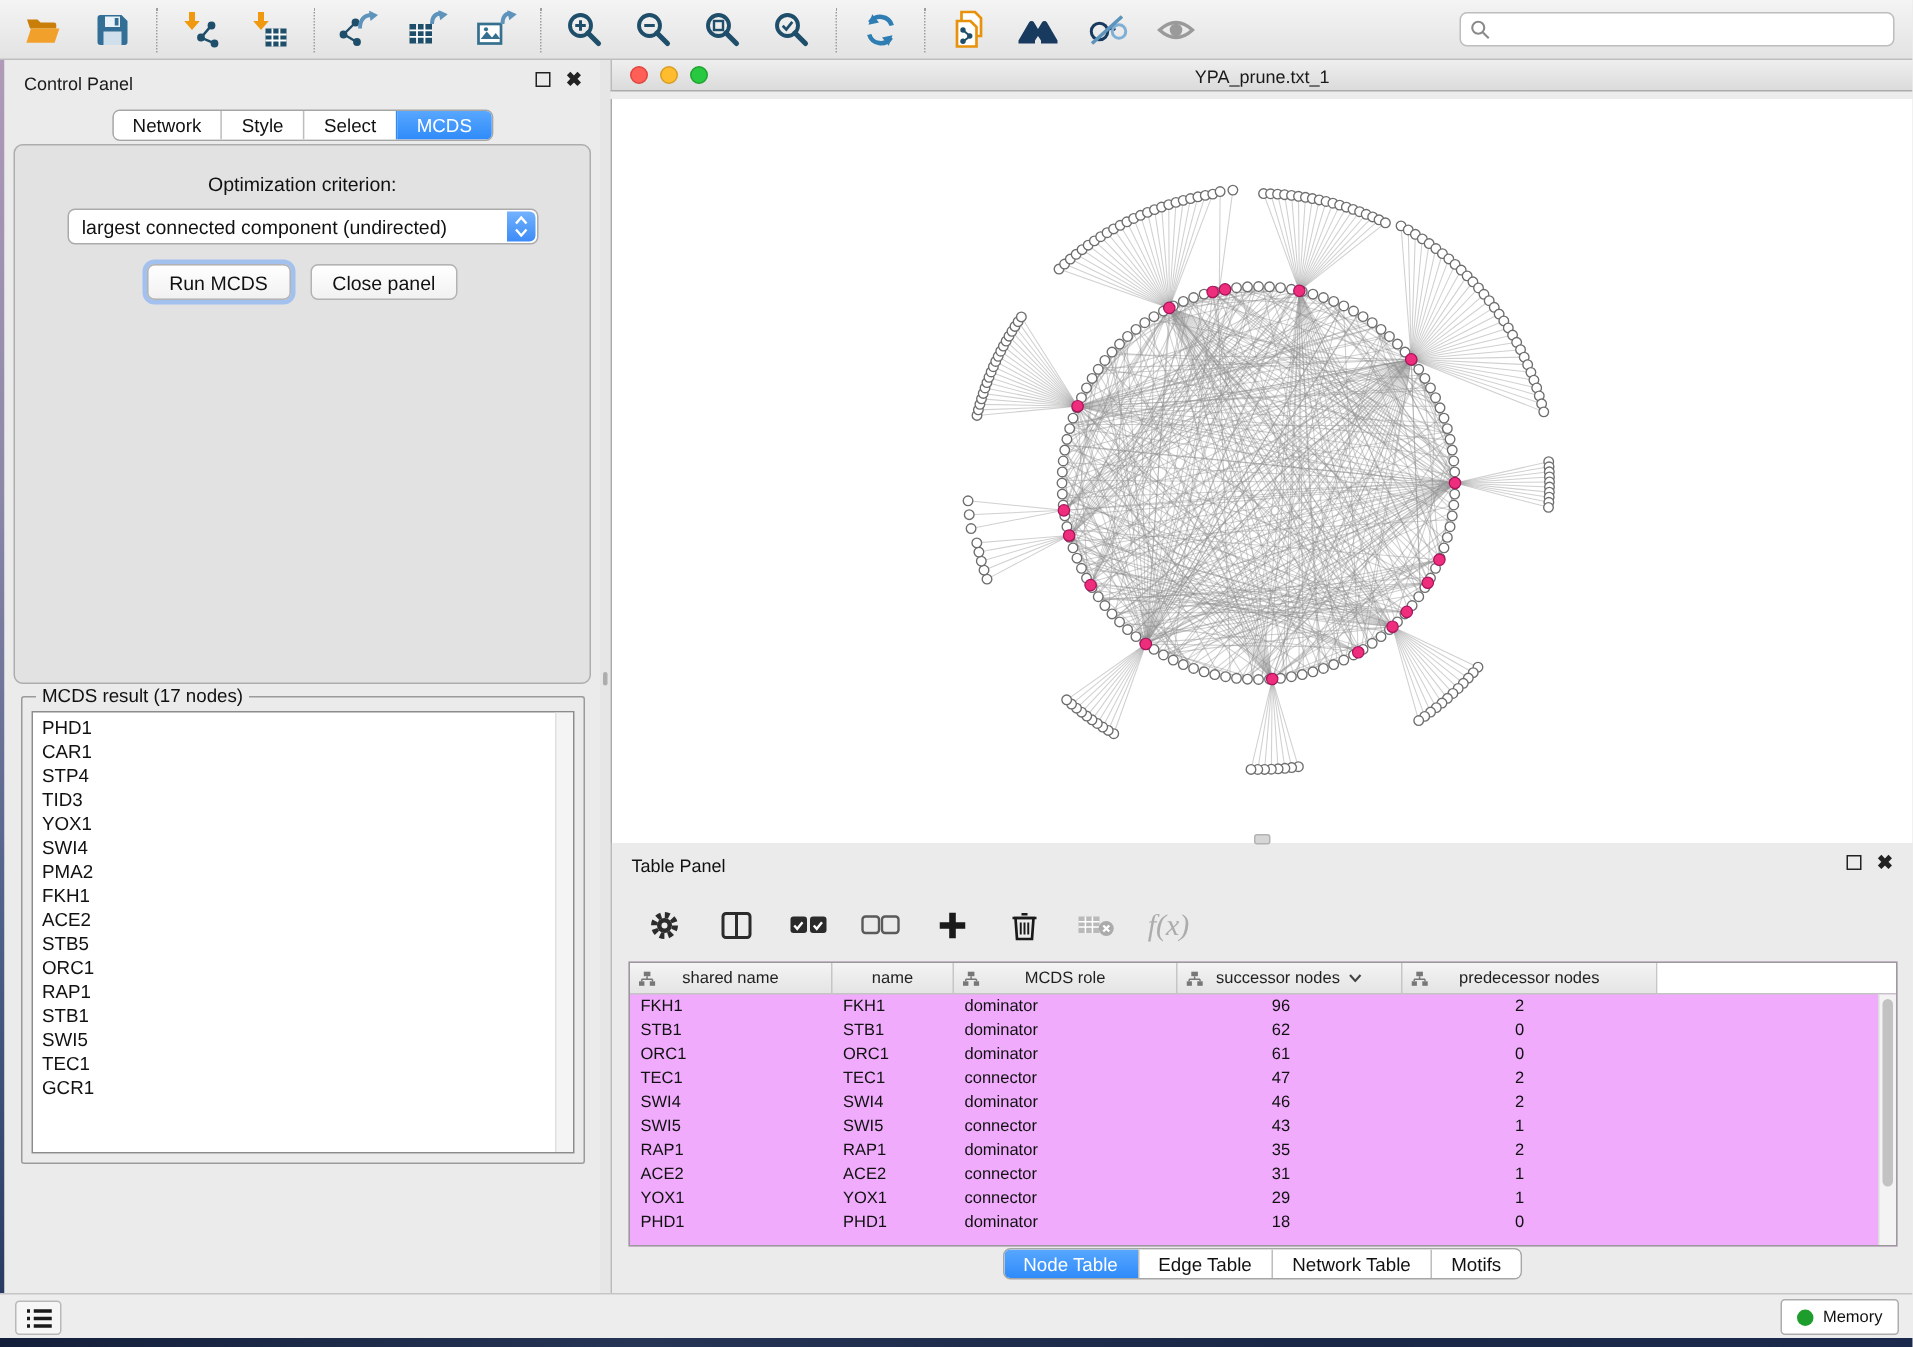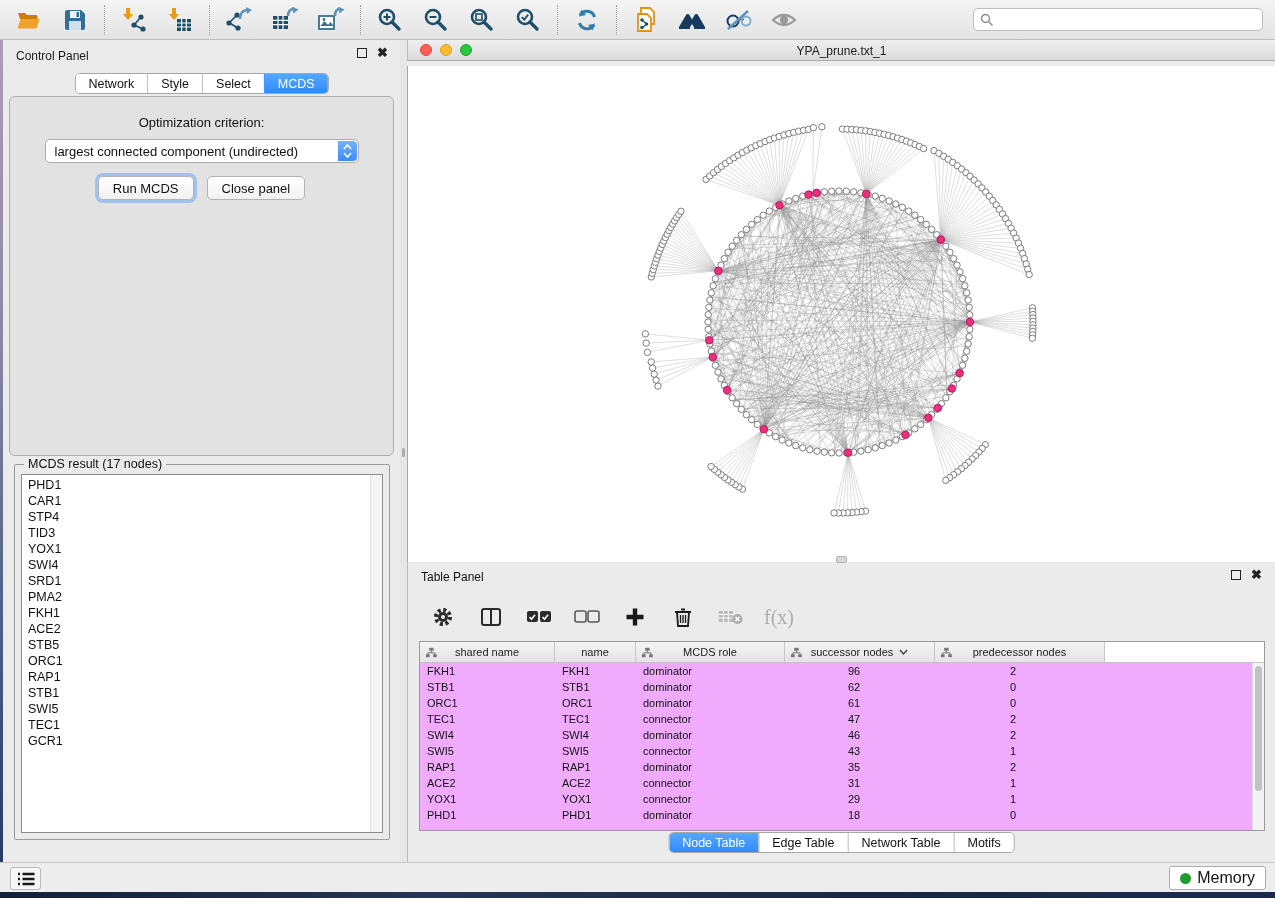--- a/index.html
+++ b/index.html
@@ -32,21 +32,21 @@
   .seg-tabs .seg.active{background:linear-gradient(#58A7FF,#2F8BFA);color:#fff;border-left-color:#2F8BFA}
   .cp-tabs{position:absolute;left:50%;transform:translateX(-50%);top:33px}
   .tabpage{position:absolute;left:6px;top:56px;width:385px;height:360px;background:#E2E2E2;border:1px solid #ADADAD;border-radius:6px;display:flex;flex-direction:column;align-items:center}
   .opt-label{margin-top:18px;font-size:13px;color:#111}
   .dropdown{margin-top:9px;width:314px;height:24px;background:#fff;border:1px solid #ABABAB;border-radius:5px;position:relative;display:flex;align-items:center}
   .dropdown .val{padding-left:9px;font-size:13px}
   .dd-stepper{position:absolute;right:1px;top:1px;bottom:1px;width:19px;border-radius:0 4px 4px 0;background:linear-gradient(#73B2FD,#3C8BF7);display:flex;flex-direction:column;align-items:center;justify-content:center;gap:2px}
   .btn-row{margin-top:13px;display:flex;gap:13px}
   .btn{height:24px;padding:0 14px;font-size:13px;background:linear-gradient(#FFFFFF,#F1F1F1);border:1px solid #B3B3B3;border-radius:5px;display:flex;align-items:center;color:#111;cursor:default}
   .btn.focus{box-shadow:0 0 0 3px rgba(110,165,250,.55)}
-  .fieldset{position:absolute;left:11px;top:424px;width:376px;height:376px;border:1px solid #9B9B9B;border-radius:2px}
+  .fieldset{position:absolute;left:11px;top:424px;width:376px;height:312px;border:1px solid #9B9B9B;border-radius:2px}
   .fieldset .legend{position:absolute;left:9px;top:-8px;background:#EBEBEB;padding:0 4px;font-size:12.5px}
   .result-list{position:absolute;left:6px;right:6px;top:9px;bottom:6px;background:#fff;border:1px solid #8C8C8C;overflow:hidden}
   .result-scroll{position:absolute;right:0;top:0;bottom:0;width:12px;background:#F4F4F4;border-left:1px solid #E0E0E0}
   .result-items{position:absolute;left:0;top:2px;right:12px}
   .result-items div{font-size:12.5px;line-height:16px;padding-left:6px}
 
   
   .v-splitter{position:absolute;left:400px;top:40px;width:7px;height:822px;background:#E6E6E6}
   .v-grip{position:absolute;left:2px;top:408px;width:3px;height:9px;background:#ADADAD;border-radius:2px}
   .h-grip{position:absolute;left:836px;top:556px;width:11px;height:7px;background:#D6D6D6;border:1px solid #B3B3B3;border-radius:2px;z-index:5}
@@ -61,42 +61,42 @@
   .light.green{background:#28C840;border:1px solid #1FA32F}
   .net-title{position:absolute;left:0;right:0;top:4px;text-align:center;font-size:12px;color:#1a1a1a}
   .net-view{position:absolute;left:0;top:26px;width:868px;height:496px;background:#fff;border-left:1px solid #A8A8A8}
 
   
   .table-panel{position:absolute;left:407px;top:562px;width:868px;height:300px;background:#EBEBEB;border-left:1px solid #BBB}
   .tp-title{position:absolute;left:13px;top:8px;font-size:12px}
   .tp-winicons{position:absolute;right:13px;top:8px;display:flex;gap:10px;align-items:center}
   .tp-toolbar{position:absolute;left:22px;top:32px;height:46px;display:flex;align-items:center;gap:22px}
   .tp-tool{display:flex;align-items:center;justify-content:center;width:26px;height:26px}
-  .fx{font-family:"Liberation Serif",serif;font-size:20px;color:#ACACAC}
+  .fx{font-family:"Liberation Serif",serif;font-style:italic;font-size:20px;color:#ACACAC}
   .table-wrap{position:absolute;left:11px;top:79px;width:846px;height:190px;background:#f0abfc;border:1px solid #9A9A9A}
   .thead{display:flex;height:21px;background:linear-gradient(#F4F4F4,#E4E4E4);border-bottom:1px solid #C4C4C4}
   .th{position:relative;display:flex;align-items:center;justify-content:center;border-right:1px solid #C6C6C6;font-size:11px;color:#222}
   .th .tree-ic{position:absolute;left:6px;top:5px}
   .th.filler{background:#fff;border-right:0;flex:1}
   .th .caret{margin-left:6px}
   .tbody{position:absolute;left:0;top:21px;right:12px;bottom:0;overflow:hidden}
   .tr{display:flex;height:16px;align-items:center}
   .td{font-size:11px;white-space:nowrap;overflow:hidden}
   .td.l{text-align:left;padding-left:7px}
   .td.r{text-align:center}
   .tscroll{position:absolute;right:0;top:21px;width:12px;bottom:0;background:#F3F3F3;border-left:1px solid #DCDCDC}
   .tthumb{position:absolute;left:2px;top:3px;width:7px;height:125px;background:#C2C2C2;border-radius:4px}
   .tp-tabs{position:absolute;left:50%;transform:translateX(-50%);top:270px}
 
   
   .status-bar{position:absolute;left:0;top:862px;width:1275px;height:30px;background:#EDEDED;border-top:1px solid #C6C6C6}
   .list-btn{position:absolute;left:10px;top:4px;width:31px;height:23px;background:#F6F6F6;border:1px solid #B9B9B9;border-radius:3px;display:flex;align-items:center;justify-content:center}
   .memory-btn{position:absolute;right:9px;top:3px;height:24px;background:#fff;border:1px solid #ADADAD;border-radius:3px;display:flex;align-items:center;gap:6px;padding:0 10px}
   .mem-dot{width:11px;height:11px;border-radius:50%;background:#1D9E2C}
-  .memory-btn span{font-size:16px}
+  .memory-btn span{font-size:11px}
 </style>
 </head>
 <body>
 
 <div class="toolbar">
   <div class="tb-group">
     <div class="tb-btn">
       <svg width="26" height="24" viewBox="0 0 26 24">
         <path d="M2 5 h7 l2 2 h9 a1.5 1.5 0 0 1 1.5 1.5 V11 H4 Z" fill="#C97E0A"></path>
         <path d="M4.6 11 h19 l-3.2 9.5 H1.6 Z" fill="#F2A02C"></path>
@@ -289,21 +289,20 @@
   <div class="fieldset">
     <span class="legend">MCDS result (17 nodes)</span>
     <div class="result-list">
       <div class="result-items" id="result-items">
           <div>PHD1</div>
           <div>CAR1</div>
           <div>STP4</div>
           <div>TID3</div>
           <div>YOX1</div>
           <div>SWI4</div>
-          <div>SRD1</div>
           <div>PMA2</div>
           <div>FKH1</div>
           <div>ACE2</div>
           <div>STB5</div>
           <div>ORC1</div>
           <div>RAP1</div>
           <div>STB1</div>
           <div>SWI5</div>
           <div>TEC1</div>
           <div>GCR1</div>

